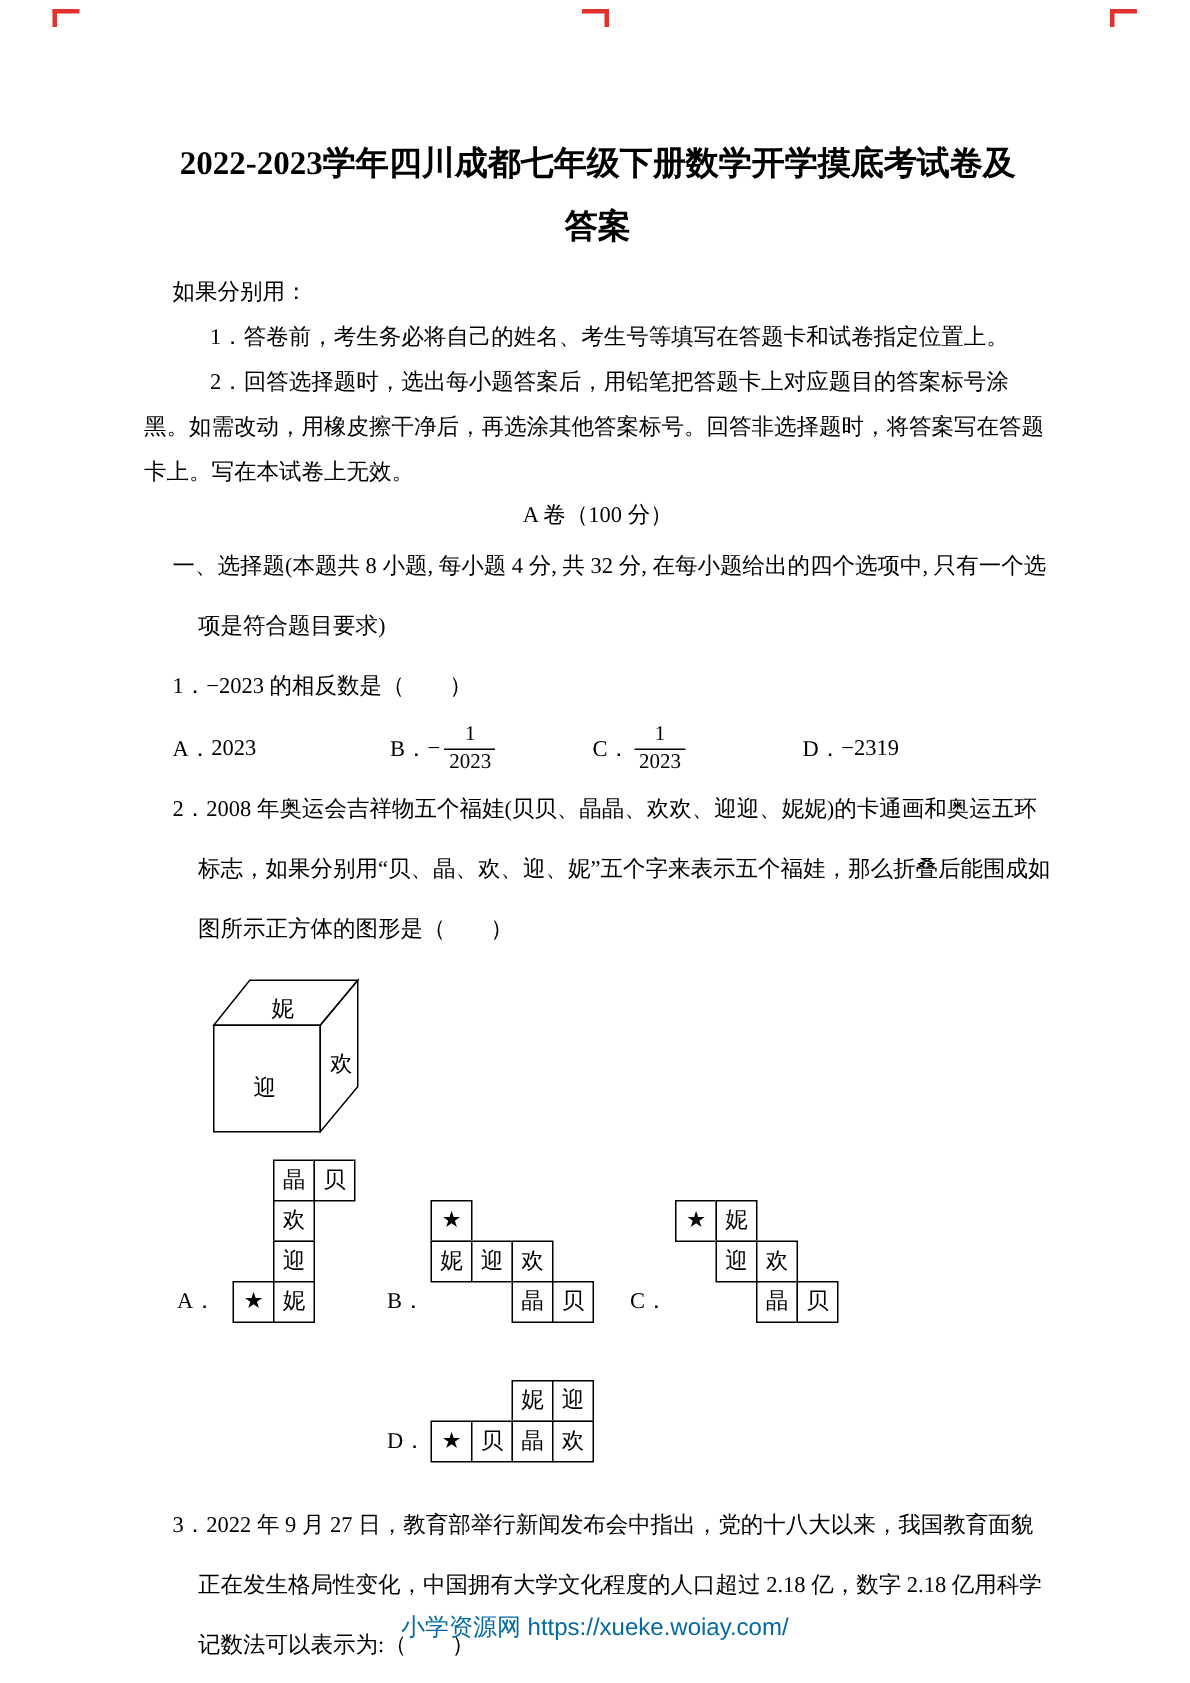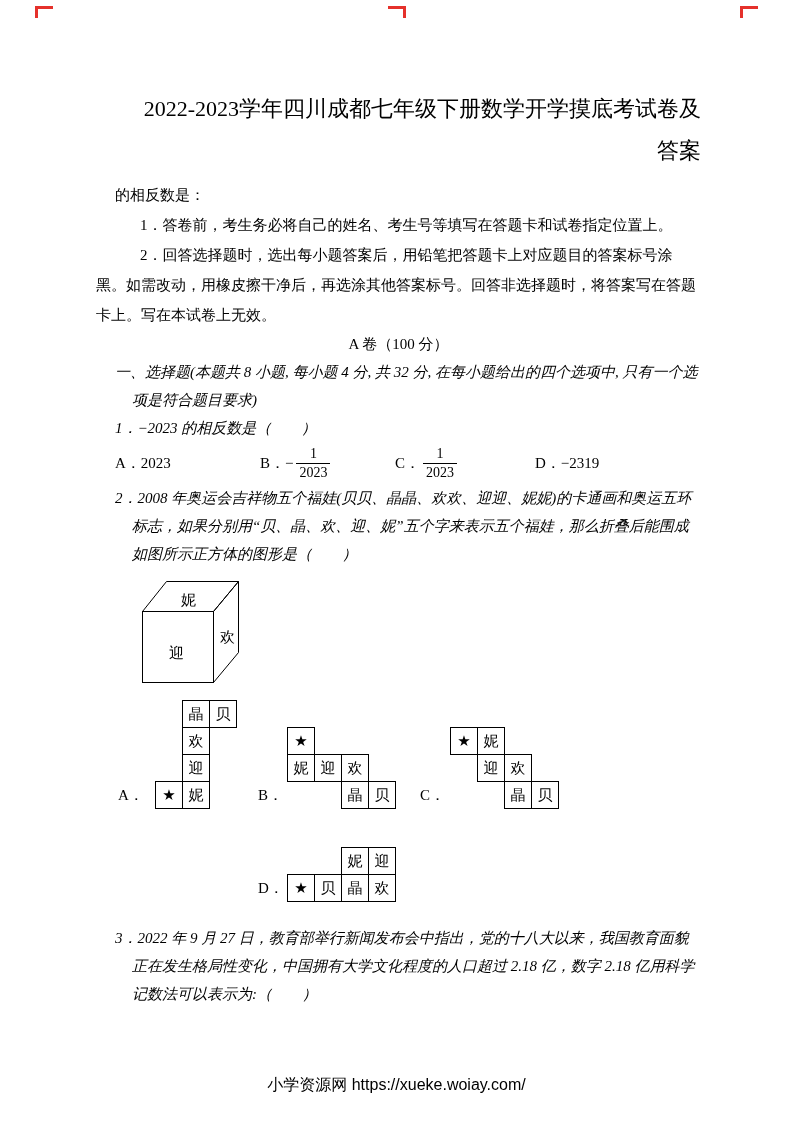--- a/index.html
+++ b/index.html
@@ -8,27 +8,27 @@
     width:793px; height:1122px; position:relative; background:#fff;
     font-family:"Liberation Serif","DejaVu Serif",serif; color:#000;
     padding:88px 92px 0 96px; overflow:hidden;
   }
   
   .crop { position:absolute; width:18px; height:12px; }
   .crop-left   { left:35px;  top:6px; border-top:3px solid #e5312b; border-left:3px solid #e5312b; }
   .crop-center { left:388px; top:6px; border-top:3px solid #e5312b; border-right:3px solid #e5312b; }
   .crop-right  { left:740px; top:6px; border-top:3px solid #e5312b; border-left:3px solid #e5312b; }
 
-  .title { font-size:22px; font-weight:normal; text-align:right; line-height:42px; margin-bottom:8px; }
+  .title { font-size:22px; font-weight:bold; text-align:center; line-height:42px; margin-bottom:8px; }
   .title span { display:block; }
 
   .notes-heading { font-size:15px; line-height:30px; margin-left:19px; }
   .note-item { font-size:15px; line-height:30px; text-indent:44px; }
   .volume { font-size:15px; line-height:28px; text-align:center; }
-  .intro, .question { font-size:15px; line-height:28px; padding-left:36px; text-indent:-17px;font-style:italic; }
+  .intro, .question { font-size:15px; line-height:40px; padding-left:36px; text-indent:-17px; }
 
   .options-row { margin-left:19px; display:flex; align-items:center; height:42px; font-size:15px; }
   .opt { display:flex; align-items:center; }
   .opt-a { width:145px; } .opt-b { width:135px; } .opt-c { width:140px; }
   .frac { display:inline-flex; flex-direction:column; text-align:center; line-height:1.25; font-size:14px; margin:0 3px; }
   .fnum { border-bottom:1px solid #000; padding:0 3px; }
   .fden { padding:0 3px; }
 
   .cube-figure { margin:12px 0 10px 45px; }
   .cube text { font-family:"Liberation Serif","DejaVu Serif",serif; }
@@ -39,38 +39,38 @@
     width:28px; height:28px; border:1px solid #000;
     font-size:15px; line-height:26px; text-align:center; background:#fff;
   }
   .net .cell.empty { border:none; background:transparent; }
   .net-label { position:absolute; font-size:15px; line-height:27px; }
 
   .q3 { margin-top:12px; }
 
   .footer {
     position:absolute; left:0; right:0; bottom:26px; text-align:center;
-    font-size:16px; color:#000000; font-family:"Liberation Sans","DejaVu Sans",sans-serif;
+    font-size:16px; color:#0369a1; font-family:"Liberation Sans","DejaVu Sans",sans-serif;
   }
 </style>
 </head>
 <body>
 
 <div class="page">
 
   <div class="crop crop-left"></div>
   <div class="crop crop-center"></div>
   <div class="crop crop-right"></div>
 
   <h1 class="title">
     <span>2022-2023学年四川成都七年级下册数学开学摸底考试卷及</span>
     <span>答案</span>
   </h1>
 
-  <p class="notes-heading">的相反数是：</p>
+  <p class="notes-heading">如果分别用：</p>
   <p class="note-item">1．答卷前，考生务必将自己的姓名、考生号等填写在答题卡和试卷指定位置上。</p>
   <p class="note-item">2．回答选择题时，选出每小题答案后，用铅笔把答题卡上对应题目的答案标号涂黑。如需改动，用橡皮擦干净后，再选涂其他答案标号。回答非选择题时，将答案写在答题卡上。写在本试卷上无效。</p>
 
   <p class="volume">A 卷（100 分）</p>
   <p class="intro">一、选择题(本题共 8 小题, 每小题 4 分, 共 32 分, 在每小题给出的四个选项中, 只有一个选项是符合题目要求)</p>
 
   <p class="question">1．−2023 的相反数是（　　）</p>
 
   <div class="options-row">
     <span class="opt opt-a">

